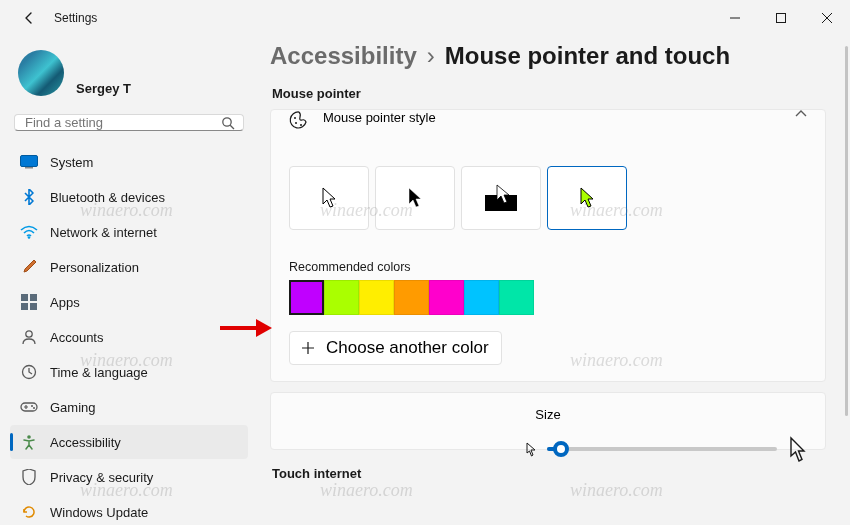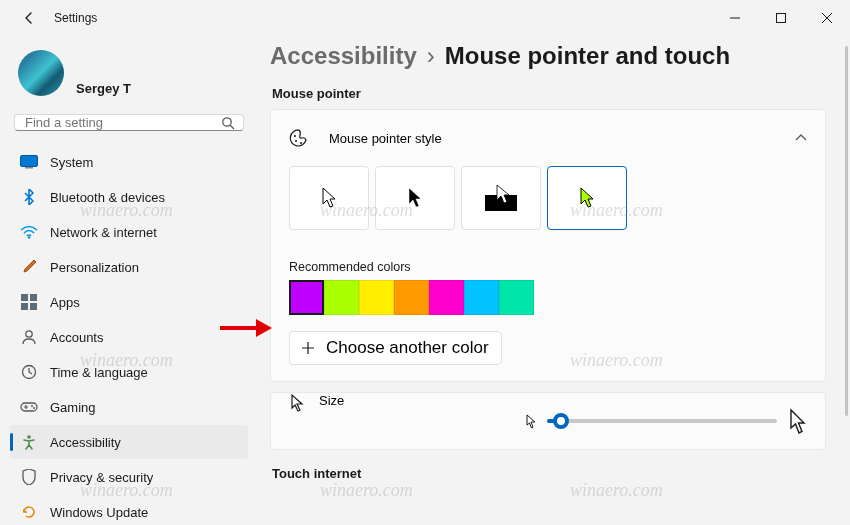--- a/index.html
+++ b/index.html
@@ -21,32 +21,32 @@
 .navitem { display: flex; align-items: center; gap: 12px; height: 34px; padding: 0 10px; border-radius: 4px; font-size: 13px; color: #1a1a1a; cursor: pointer; position: relative; }
 .navitem.selected { background: #eaeaea; }
 .navitem.selected::before { content: ""; position: absolute; left: 0; top: 8px; bottom: 8px; width: 3px; background: #0067c0; border-radius: 2px; }
 .navicon { width: 18px; height: 18px; display: flex; align-items: center; justify-content: center; }
 .content { flex: 1; padding: 6px 24px 0 14px; overflow: auto; position: relative; }
 .crumbs { display: flex; align-items: center; gap: 10px; font-size: 24px; font-weight: 600; color: #1a1a1a; }
 .crumbs .parent { color: #6b6b6b; font-weight: 600; }
 .crumbs .sep { color: #6b6b6b; font-weight: 400; }
 .section-label { font-size: 13px; font-weight: 600; margin: 16px 0 8px 2px; color: #1a1a1a; }
 .card { background: #fbfbfb; border: 1px solid #e8e8e8; border-radius: 4px; }
-.card-header { display: flex; align-items: center; height: 56px; padding: 0 18px; gap: 20px; font-size: 13px; cursor: pointer; }
+.card-header { display: flex; height: 56px; padding: 0 18px; gap: 14px; font-size: 13px; cursor: pointer; }
 .chev { margin-left: auto; }
 .styles { display: flex; gap: 6px; padding: 0 18px 16px 18px; }
 .style-opt { width: 80px; height: 64px; background: #fff; border: 1px solid #e1e1e1; border-radius: 4px; display: flex; align-items: center; justify-content: center; cursor: pointer; }
 .style-opt.selected { border: 1.8px solid #0067c0; }
 .sublabel { font-size: 12.5px; color: #1a1a1a; padding: 14px 18px 6px 18px; }
 .color-row { display: flex; gap: 0; padding: 0 18px 10px 18px; }
 .swatch { width: 35px; height: 35px; cursor: pointer; border: 1px solid rgba(0,0,0,0.08); }
 .swatch.selected { outline: 2px solid #1a1a1a; outline-offset: -2px; }
 .choose-row { margin: 6px 18px 16px 18px; display: inline-flex; align-items: center; gap: 12px; height: 34px; padding: 0 12px; background: #fff; border: 1px solid #e2e2e2; border-radius: 4px; font-size: 17px; cursor: pointer; }
 .sizecard { margin-top: 10px; }
-.size-body { display: flex; height: 56px; padding: 0 18px; gap: 14px; font-size: 13px; }
+.size-body { display: flex; align-items: center; height: 56px; padding: 0 18px; gap: 14px; font-size: 13px; flex-direction: column; }
 .slider-wrap { margin-left: auto; display: flex; align-items: center; gap: 10px; }
 .slider { width: 230px; height: 4px; background: #c8c8c8; border-radius: 2px; position: relative; }
 .slider-fill { position: absolute; left: 0; top: 0; bottom: 0; width: 6%; background: #0067c0; border-radius: 2px; }
 .slider-thumb { position: absolute; left: 6%; top: 50%; transform: translate(-50%, -50%); width: 16px; height: 16px; border-radius: 50%; background: #fff; border: 4px solid #0067c0; }
 .scrollbar { position: absolute; right: 2px; top: 46px; width: 3px; height: 370px; background: #c3c3c3; border-radius: 2px; }
 .watermark { position: absolute; font-size: 18px; color: rgba(120,120,120,0.25); font-style: italic; pointer-events: none; user-select: none; font-family: Georgia, serif; }
 .red-arrow { position: absolute; left: 218px; top: 316px; pointer-events: none; }
 svg { display: block; }
 </style>
 </head>

